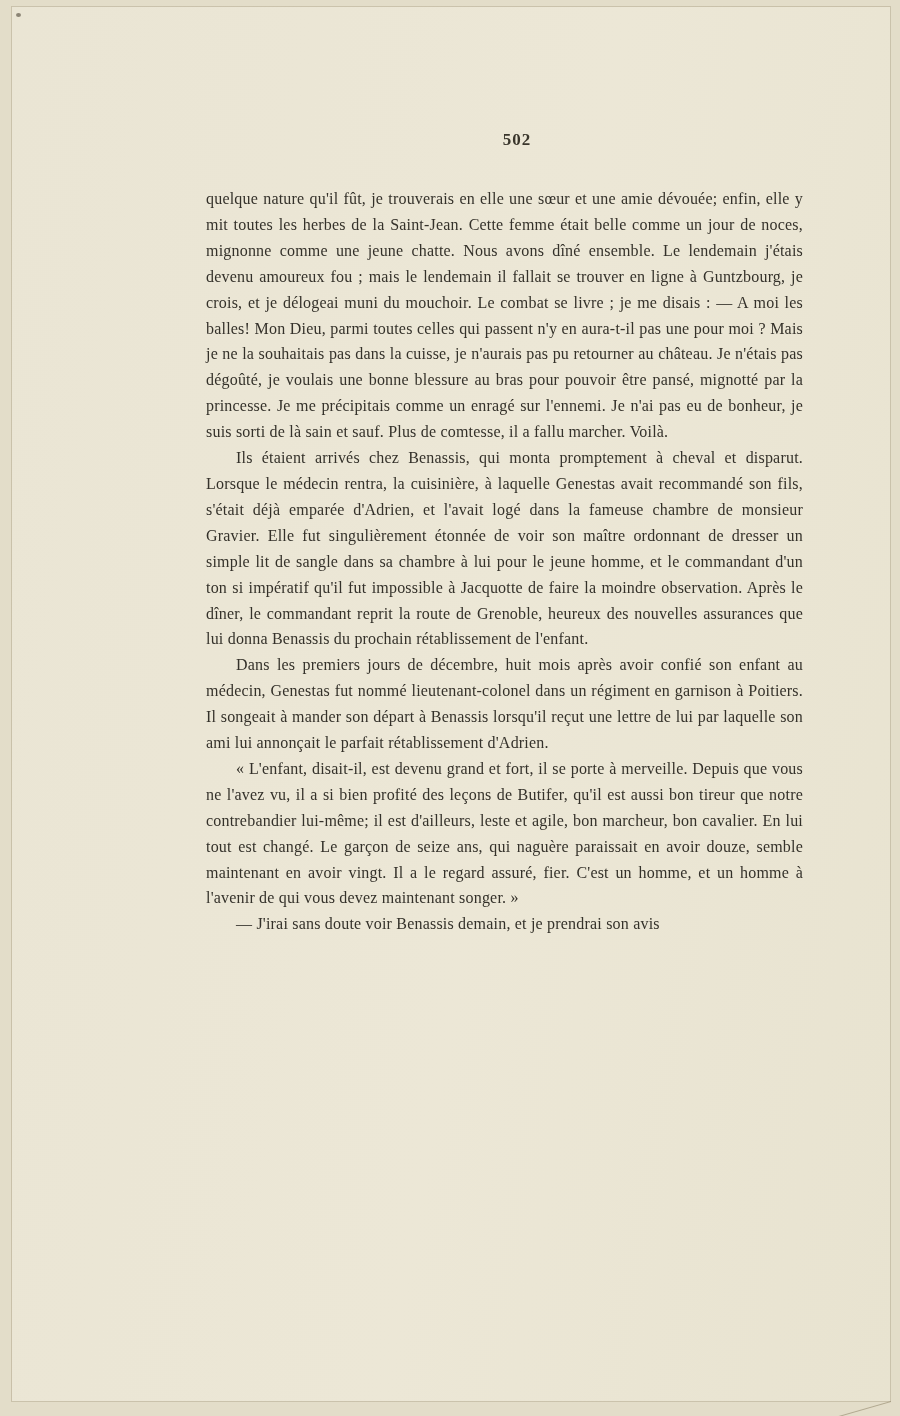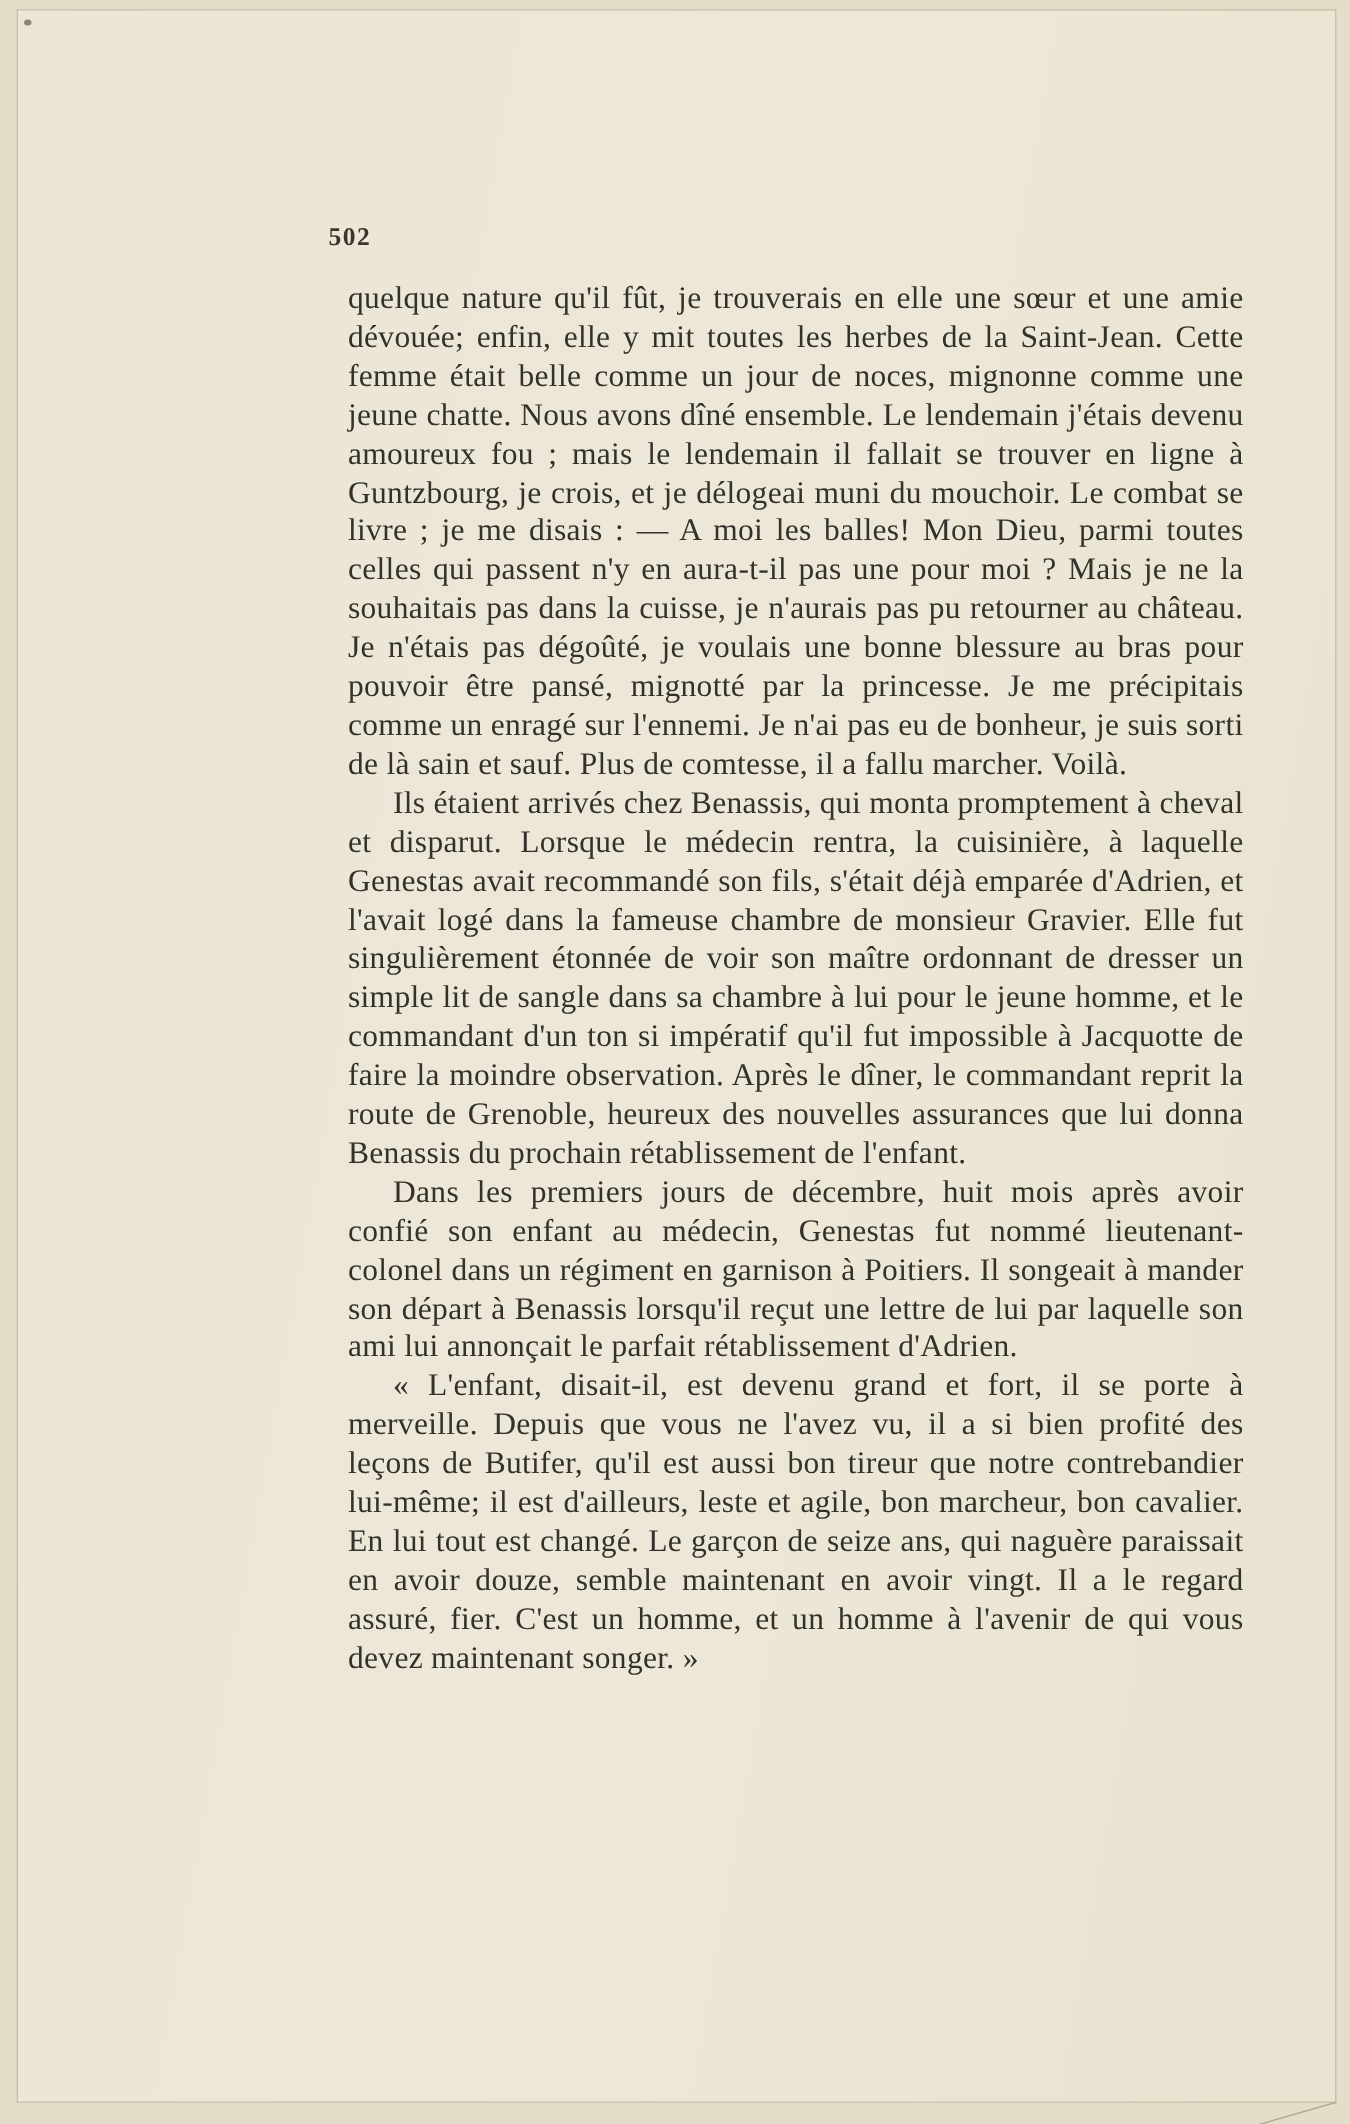--- a/index.html
+++ b/index.html
@@ -35,45 +35,46 @@
     left: 4px;
     top: 6px;
     width: 5px;
     height: 4px;
     background: rgba(60, 52, 38, 0.55);
     border-radius: 50%;
   }
   .header {
     position: absolute;
     left: 207px;
-    top: 141px;
+    top: 123px;
     width: 596px;
     display: flex;
-    align-items: flex-end;
+    align-items: center;
     color: #3a362c;
+    flex-direction: column;
   }
   .pagenum {
     font-size: 17px;
     font-weight: bold;
     letter-spacing: 1px;
   }
   .running-title {
     margin-left: 36px;
     font-size: 14.5px;
     font-weight: bold;
     letter-spacing: 2.1px;
     word-spacing: 3px;
     white-space: nowrap;
   }
   .text-block {
     position: absolute;
-    left: 220px;
+    left: 194px;
     top: 179px;
     width: 597px;
-    font-size: 21px;
+    font-size: 16px;
     line-height: 25.9px;
     color: #34312a;
     text-align: justify;
     letter-spacing: 0.2px;
     hyphens: auto;
     -webkit-hyphens: auto;
   }
   .text-block p {
     margin: 0;
     text-indent: 30px;
@@ -90,14 +91,15 @@
 
   <div class="header">
     <span class="pagenum">502</span>
   </div>
 
   <div class="text-block">
     <p class="noindent">quelque nature qu'il fût, je trouverais en elle une sœur et une amie dévouée; enfin, elle y mit toutes les herbes de la Saint-Jean. Cette femme était belle comme un jour de noces, mignonne comme une jeune chatte. Nous avons dîné ensemble. Le lendemain j'étais devenu amoureux fou ; mais le lendemain il fallait se trouver en ligne à Guntzbourg, je crois, et je délogeai muni du mouchoir. Le combat se livre ; je me disais : — A moi les balles! Mon Dieu, parmi toutes celles qui passent n'y en aura-t-il pas une pour moi ? Mais je ne la souhaitais pas dans la cuisse, je n'aurais pas pu retourner au château. Je n'étais pas dégoûté, je voulais une bonne blessure au bras pour pouvoir être pansé, mignotté par la princesse. Je me précipitais comme un enragé sur l'ennemi. Je n'ai pas eu de bonheur, je suis sorti de là sain et sauf. Plus de comtesse, il a fallu marcher. Voilà.</p>
     <p>Ils étaient arrivés chez Benassis, qui monta promptement à cheval et disparut. Lorsque le médecin rentra, la cuisinière, à laquelle Genestas avait recommandé son fils, s'était déjà emparée d'Adrien, et l'avait logé dans la fameuse chambre de monsieur Gravier. Elle fut singulièrement étonnée de voir son maître ordonnant de dresser un simple lit de sangle dans sa chambre à lui pour le jeune homme, et le commandant d'un ton si impératif qu'il fut impossible à Jacquotte de faire la moindre observation. Après le dîner, le commandant reprit la route de Grenoble, heureux des nouvelles assurances que lui donna Benassis du prochain rétablissement de l'enfant.</p>
     <p>Dans les premiers jours de décembre, huit mois après avoir confié son enfant au médecin, Genestas fut nommé lieutenant-colonel dans un régiment en garnison à Poitiers. Il songeait à mander son départ à Benassis lorsqu'il reçut une lettre de lui par laquelle son ami lui annonçait le parfait rétablissement d'Adrien.</p>
     <p>« L'enfant, disait-il, est devenu grand et fort, il se porte à merveille. Depuis que vous ne l'avez vu, il a si bien profité des leçons de Butifer, qu'il est aussi bon tireur que notre contrebandier lui-même; il est d'ailleurs, leste et agile, bon marcheur, bon cavalier. En lui tout est changé. Le garçon de seize ans, qui naguère paraissait en avoir douze, semble maintenant en avoir vingt. Il a le regard assuré, fier. C'est un homme, et un homme à l'avenir de qui vous devez maintenant songer. »</p>
+    <p>— J'irai sans doute voir Benassis demain, et je prendrai son avis</p>
   </div>
 </div>
 
 </body></html>

